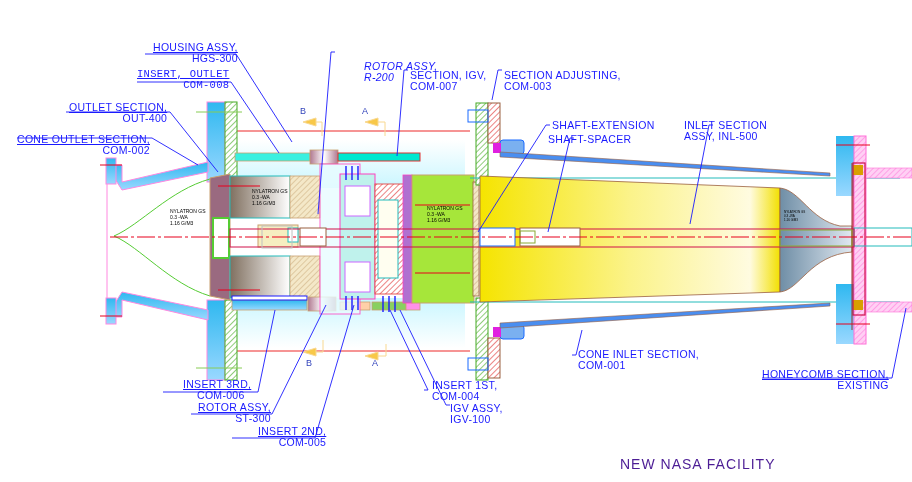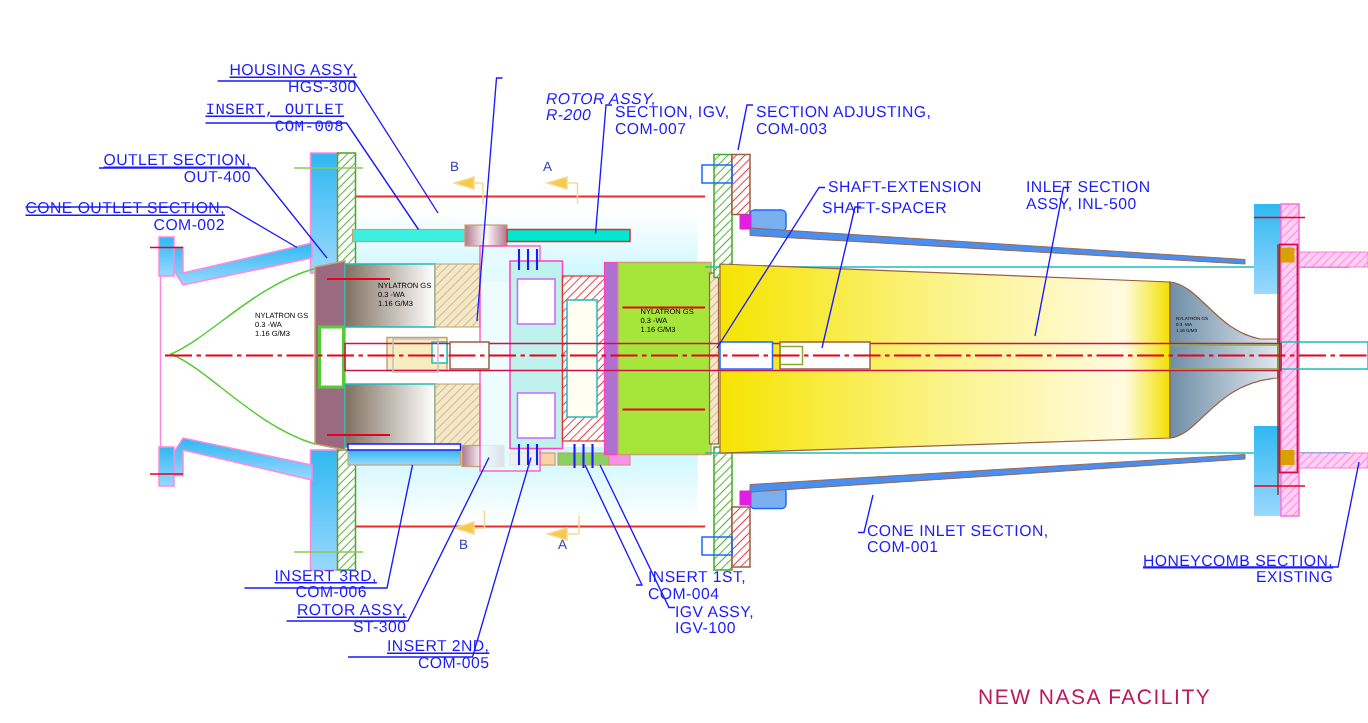--- a/index.html
+++ b/index.html
@@ -1,21 +1,21 @@
 <!DOCTYPE html>
 <html><head>
 <meta charset="utf-8">
 <style>
   html, body { margin: 0; padding: 0; background: #ffffff; }
   body { width: 912px; height: 482px; overflow: hidden; position: relative; font-family: "Liberation Sans", sans-serif; }
   #canvas { position: absolute; left: 0; top: 0; width: 912px; height: 482px; }
   .lbl { position: absolute; font-family: "Liberation Sans", sans-serif; font-size: 10.5px; color: #1a1aff; line-height: 11px; white-space: nowrap; letter-spacing: 0.3px; }
   .lbl .u { text-decoration: underline; }
   .lbl .r { text-align: right; display: block; }
-  .title { position: absolute; left: 620px; top: 456px; font-family: "Liberation Sans", sans-serif; font-size: 14px; color: #be185d; letter-spacing: 1px; margin-left: 32px; }
+  .title { position: absolute; left: 620px; top: 456px; font-family: "Liberation Sans", sans-serif; font-size: 14px; color: #4c1d95; letter-spacing: 1px; }
   .mat { position: absolute; font-family: "Liberation Sans", sans-serif; font-size: 5px; color: #000; line-height: 6px; white-space: nowrap; }
   .sec { position: absolute; font-family: "Liberation Sans", sans-serif; font-size: 9px; color: #3344bb; }
 </style>
 </head>
 <body>
 
 <svg id="canvas" viewBox="0 0 912 482" xmlns="http://www.w3.org/2000/svg">
   <defs>
     <linearGradient id="gHousing" x1="0" y1="0" x2="0" y2="1">
       <stop offset="0" stop-color="#ffffff"></stop>

